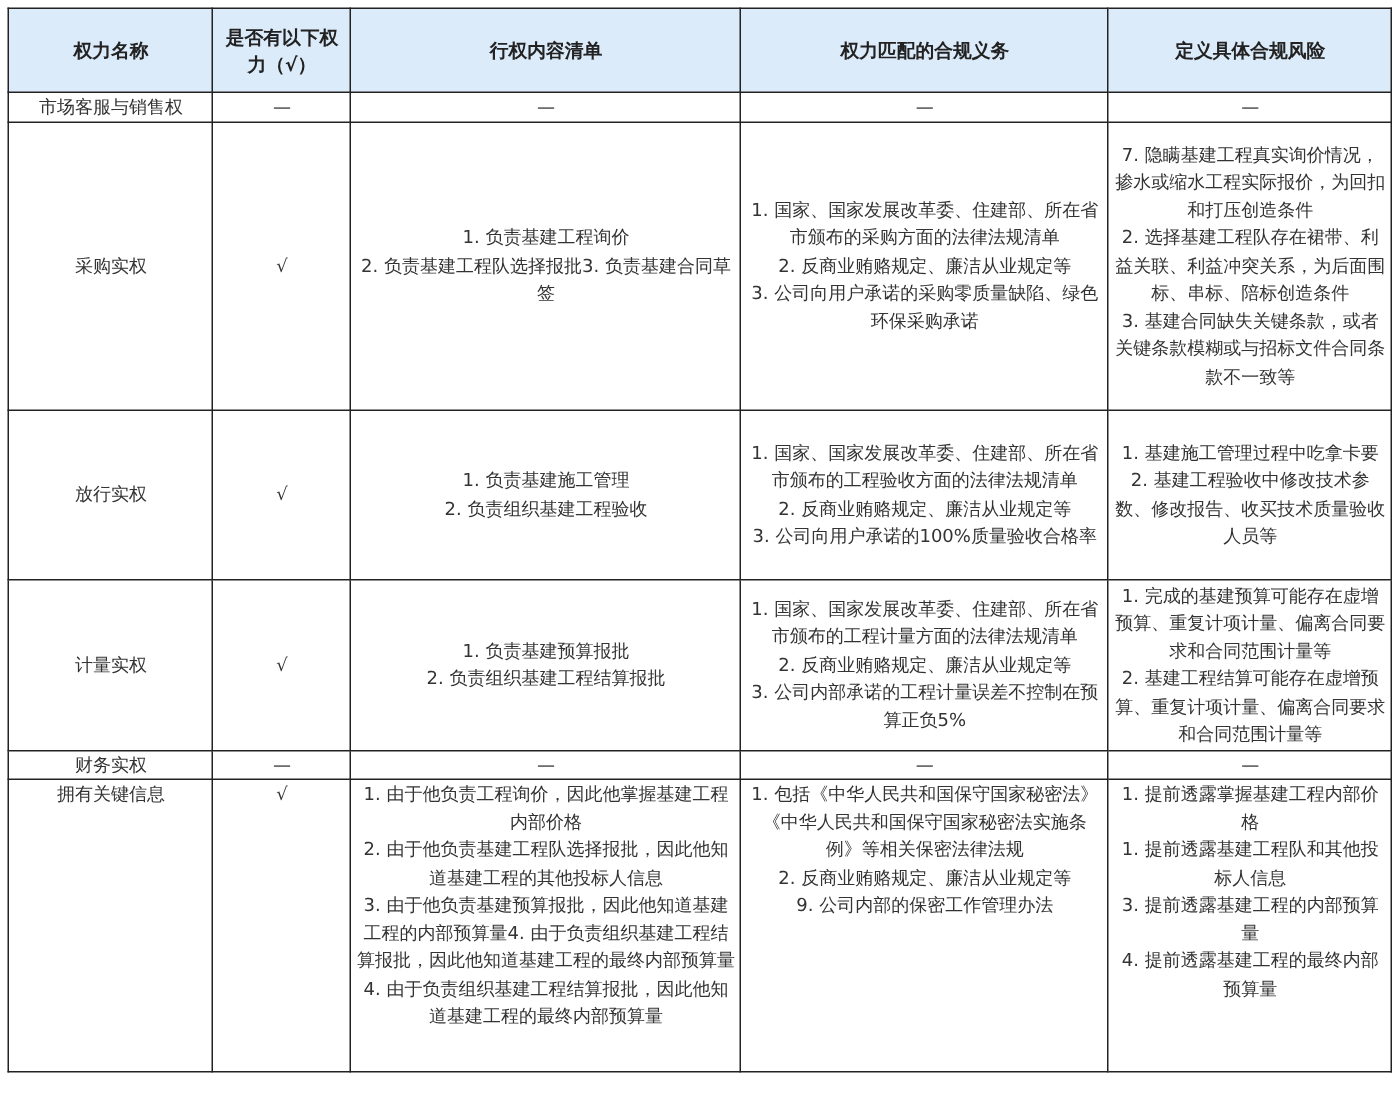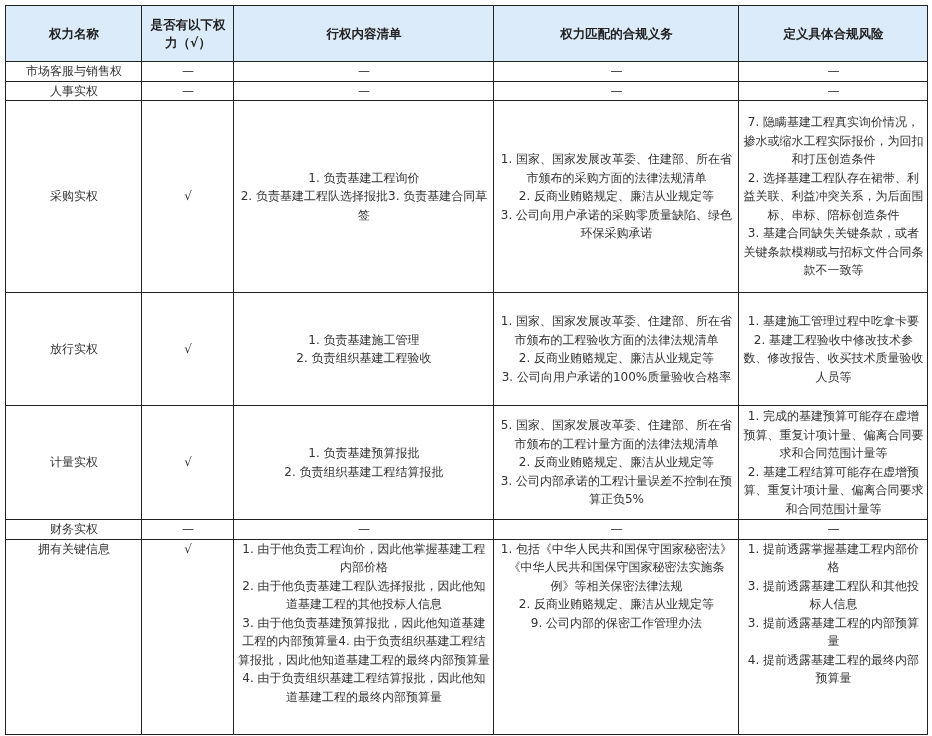--- a/index.html
+++ b/index.html
@@ -40,27 +40,20 @@
 
     <tr class="small">
       <td>市场客服与销售权</td>
       <td>—</td>
       <td>—</td>
       <td>—</td>
       <td>—</td>
     </tr>
 
 
-    <tr class="small">
-      <td>人事实权</td>
-      <td>—</td>
-      <td>—</td>
-      <td>—</td>
-      <td>—</td>
-    </tr>
 
     <tr style="height:192px">
       <td>采购实权</td>
       <td>√</td>
       <td>
         <span class="line">1. 负责基建工程询价</span>
         <span class="line">2. 负责基建工程队选择报批3. 负责基建合同草签</span>
       </td>
       <td>
         <span class="line">1. 国家、国家发展改革委、住建部、所在省市颁布的采购方面的法律法规清单</span>
@@ -93,21 +86,21 @@
     </tr>
 
     <tr style="height:114px">
       <td>计量实权</td>
       <td>√</td>
       <td>
         <span class="line">1. 负责基建预算报批</span>
         <span class="line">2. 负责组织基建工程结算报批</span>
       </td>
       <td>
-        <span class="line">5. 国家、国家发展改革委、住建部、所在省市颁布的工程计量方面的法律法规清单</span>
+        <span class="line">1. 国家、国家发展改革委、住建部、所在省市颁布的工程计量方面的法律法规清单</span>
         <span class="line">2. 反商业贿赂规定、廉洁从业规定等</span>
         <span class="line">3. 公司内部承诺的工程计量误差不控制在预算正负5%</span>
       </td>
       <td>
         <span class="line">1. 完成的基建预算可能存在虚增预算、重复计项计量、偏离合同要求和合同范围计量等</span>
         <span class="line">2. 基建工程结算可能存在虚增预算、重复计项计量、偏离合同要求和合同范围计量等</span>
       </td>
     </tr>
 
     <tr class="small">
@@ -127,19 +120,19 @@
         <span class="line">3. 由于他负责基建预算报批，因此他知道基建工程的内部预算量4. 由于负责组织基建工程结算报批，因此他知道基建工程的最终内部预算量</span>
         <span class="line">4. 由于负责组织基建工程结算报批，因此他知道基建工程的最终内部预算量</span>
       </td>
       <td class="top">
         <span class="line">1. 包括《中华人民共和国保守国家秘密法》《中华人民共和国保守国家秘密法实施条例》等相关保密法律法规</span>
         <span class="line">2. 反商业贿赂规定、廉洁从业规定等</span>
         <span class="line">9. 公司内部的保密工作管理办法</span>
       </td>
       <td class="top">
         <span class="line">1. 提前透露掌握基建工程内部价格</span>
-        <span class="line">3. 提前透露基建工程队和其他投标人信息</span>
+        <span class="line">1. 提前透露基建工程队和其他投标人信息</span>
         <span class="line">3. 提前透露基建工程的内部预算量</span>
         <span class="line">4. 提前透露基建工程的最终内部预算量</span>
       </td>
     </tr>
   </tbody>
 </table>
 
 </body></html>

